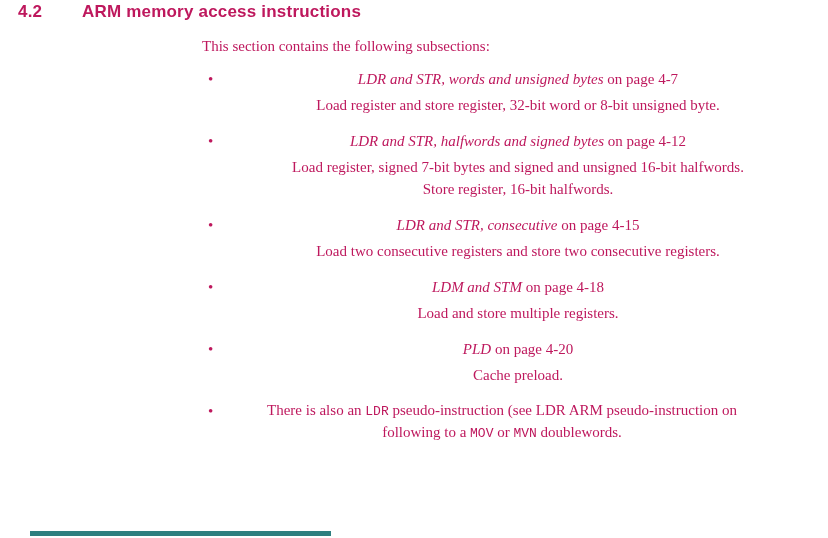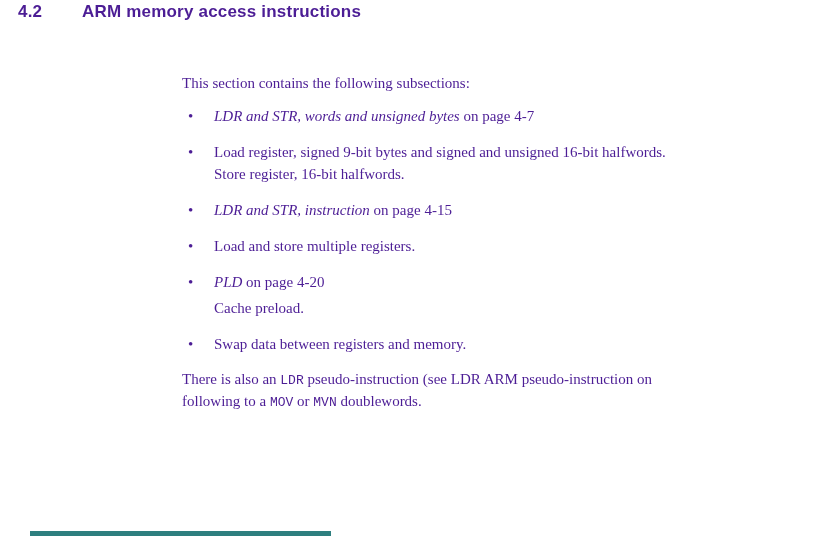--- a/index.html
+++ b/index.html
@@ -1,58 +1,57 @@
 <!DOCTYPE html>
 <html><head>
 <meta charset="utf-8">
 <style>
   html, body { margin: 0; padding: 0; background: #ffffff; }
   .page {
     position: relative;
     width: 828px;
     height: 538px;
     background: #ffffff;
-    color: #4c1d95;
+    color: #be185d;
     font-family: "Liberation Serif", serif;
     font-size: 15px;
     overflow: hidden;
   }
   .heading-row {
     position: absolute;
     top: 2px;
     left: 18px;
     display: flex;
     align-items: baseline;
     font-family: "Liberation Sans", sans-serif;
     font-weight: bold;
     font-size: 17px;
     letter-spacing: 0.2px;
     white-space: nowrap;
   }
   .section-number { width: 64px; flex: 0 0 64px; }
   .content {
     position: absolute;
-    left: 182px;
+    left: 202px;
     top: 35px;
     width: 600px;
     line-height: 22px;
-    margin-top: 37px;
   }
   .intro { margin-bottom: 11px; white-space: nowrap; }
   .subsection {
     position: relative;
     padding-left: 32px;
     margin-bottom: 14px;
   }
   .bullet {
     position: absolute;
     left: 6px;
     top: 0;
   }
-  .line { white-space: nowrap; }
+  .line { white-space: nowrap; text-align: center; }
   .title-line { margin-bottom: 4px; }
   .ititle { font-style: italic; }
   .closing { margin-top: 0; line-height: 21px; }
   .code {
     font-family: Liberation Mono, monospace;
     font-size: 13px;
   }
   .xref { }
   .footer-rule {
     position: absolute;
@@ -76,53 +75,62 @@
   <div class="content">
 
     <div class="intro">This section contains the following subsections:</div>
 
     <div class="subsection">
       <span class="bullet">•</span>
       <div class="line title-line">
         <span class="ititle">LDR and STR, words and unsigned bytes</span>
         <span class="pref">on page 4-7</span>
       </div>
+      <div class="line desc">Load register and store register, 32-bit word or 8-bit unsigned byte.</div>
     </div>
 
     <div class="subsection">
       <span class="bullet">•</span>
-      <div class="line desc">Load register, signed 9-bit bytes and signed and unsigned 16-bit halfwords.</div>
+      <div class="line title-line">
+        <span class="ititle">LDR and STR, halfwords and signed bytes</span>
+        <span class="pref">on page 4-12</span>
+      </div>
+      <div class="line desc">Load register, signed 7-bit bytes and signed and unsigned 16-bit halfwords.</div>
       <div class="line desc">Store register, 16-bit halfwords.</div>
     </div>
 
     <div class="subsection">
       <span class="bullet">•</span>
       <div class="line title-line">
-        <span class="ititle">LDR and STR, instruction</span>
+        <span class="ititle">LDR and STR, consecutive</span>
         <span class="pref">on page 4-15</span>
       </div>
+      <div class="line desc">Load two consecutive registers and store two consecutive registers.</div>
     </div>
 
     <div class="subsection">
       <span class="bullet">•</span>
+      <div class="line title-line">
+        <span class="ititle">LDM and STM</span>
+        <span class="pref">on page 4-18</span>
+      </div>
       <div class="line desc">Load and store multiple registers.</div>
     </div>
 
     <div class="subsection">
       <span class="bullet">•</span>
       <div class="line title-line">
         <span class="ititle">PLD</span>
         <span class="pref">on page 4-20</span>
       </div>
       <div class="line desc">Cache preload.</div>
     </div>
 
     <div class="subsection">
       <span class="bullet">•</span>
-      <div class="line desc">Swap data between registers and memory.</div>
     </div>
 
     <div class="closing">
       <div class="line"><span>There is also an </span><span class="code">LDR</span><span> pseudo-instruction (see </span><span class="xref">LDR ARM pseudo-instruction</span><span> on</span></div>
       <div class="line"><span>following to a </span><span class="code">MOV</span><span> or </span><span class="code">MVN</span><span> doublewords.</span></div>
     </div>
 
   </div>
 
   <div class="footer-rule" style="background-color: rgb(46, 127, 127);"></div>

